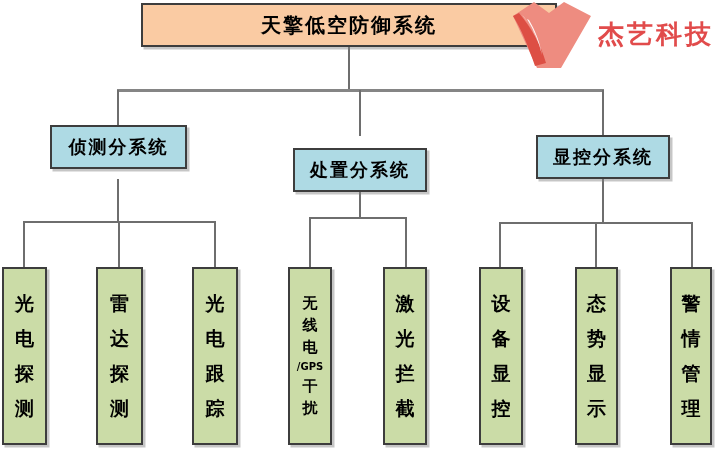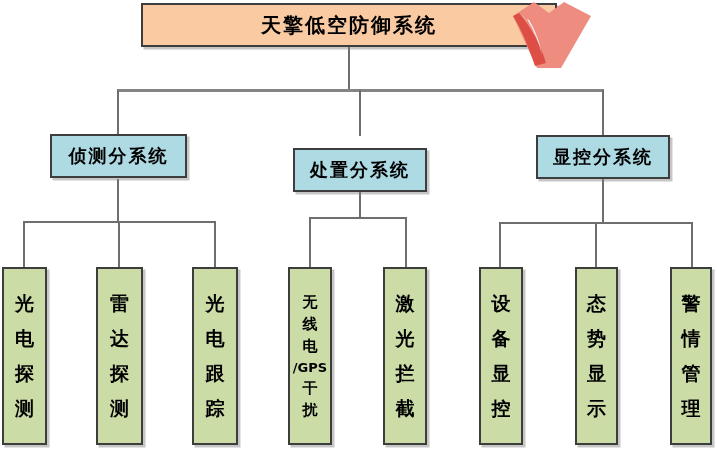--- a/index.html
+++ b/index.html
@@ -29,21 +29,21 @@
     font-weight:bold;box-sizing:border-box;
   }
   .title-box{background:var(--title-fill);font-size:20px;letter-spacing:2px;z-index:1;}
   .branch-box{background:var(--branch-fill);font-size:18px;letter-spacing:2px;}
   .leaf-box{
     background:var(--leaf-fill);
     flex-direction:column;justify-content:center;gap:16px;
     font-size:19px;line-height:1;
   }
   .leaf-box.dense{gap:7px;font-size:15px;}
-  .leaf-box .run{font-size:13px;letter-spacing:0;}
+  .leaf-box .run{font-size:10px;letter-spacing:0;}
   .logo-mark{position:absolute;left:503px;top:0;z-index:3;}
   .logo-cn{
     position:absolute;left:598px;top:17px;z-index:3;
     font-size:26px;font-weight:bold;letter-spacing:3px;color:var(--logo-red);
     white-space:nowrap;
   }
   .logo-en{
     position:absolute;left:599px;top:49px;z-index:3;
     font-size:13px;font-weight:bold;letter-spacing:4.5px;color:var(--logo-light-red);
     white-space:nowrap;
@@ -80,22 +80,23 @@
   <div class="box title-box" style="left:141px;top:3px;width:416px;height:44px;">
     <span>天擎低空防御系统</span>
   </div>
 
   <svg class="logo-mark" width="92" height="72" viewBox="0 0 92 72">
     <path d="M10 16 L31 2 L46 13 L61 2 L88 16 L58 68 L34 68 Z" fill="#EE8C80"></path>
     <path d="M16 13 C28 27 38 45 43 63 L32 66 C25 45 17 27 10 16 Z" fill="#DD4F44"></path>
     <path d="M26 20 C33 32 37 43 39 55 C36 42 31 30 24 19 Z" fill="#ffffff" opacity="0.95"></path>
     <path d="M21 17 C28 26 32 34 36 45 C32 33 27 24 19 15 Z" fill="#ffffff" opacity="0.8"></path>
   </svg>
+  <div class="logo-cn">杰艺科技</div>
 
-  <div class="box branch-box" style="left:50px;top:134px;width:137px;height:44px;">
+  <div class="box branch-box" style="left:50px;top:125px;width:137px;height:44px;">
     <span>侦测分系统</span>
   </div>
   <div class="box branch-box" style="left:293px;top:136px;width:134px;height:44px;margin-top:12px;">
     <span>处置分系统</span>
   </div>
   <div class="box branch-box" style="left:536px;top:135px;width:134px;height:44px;align-items:center;">
     <span>显控分系统</span>
   </div>
 
   <div class="box leaf-box" style="left:2px;top:267px;width:45px;height:178px;">

